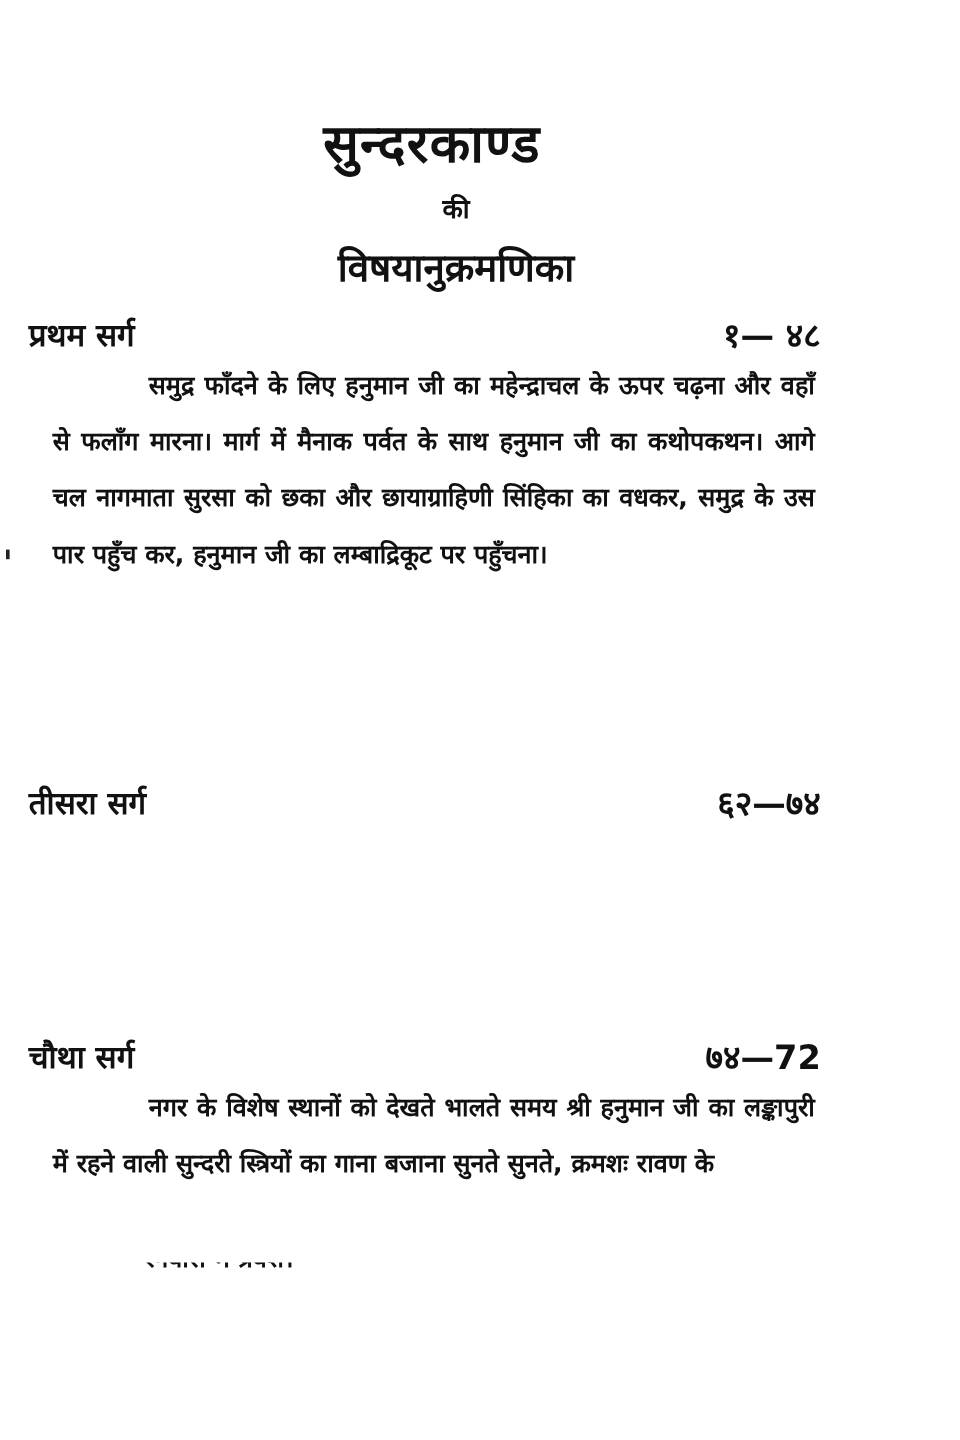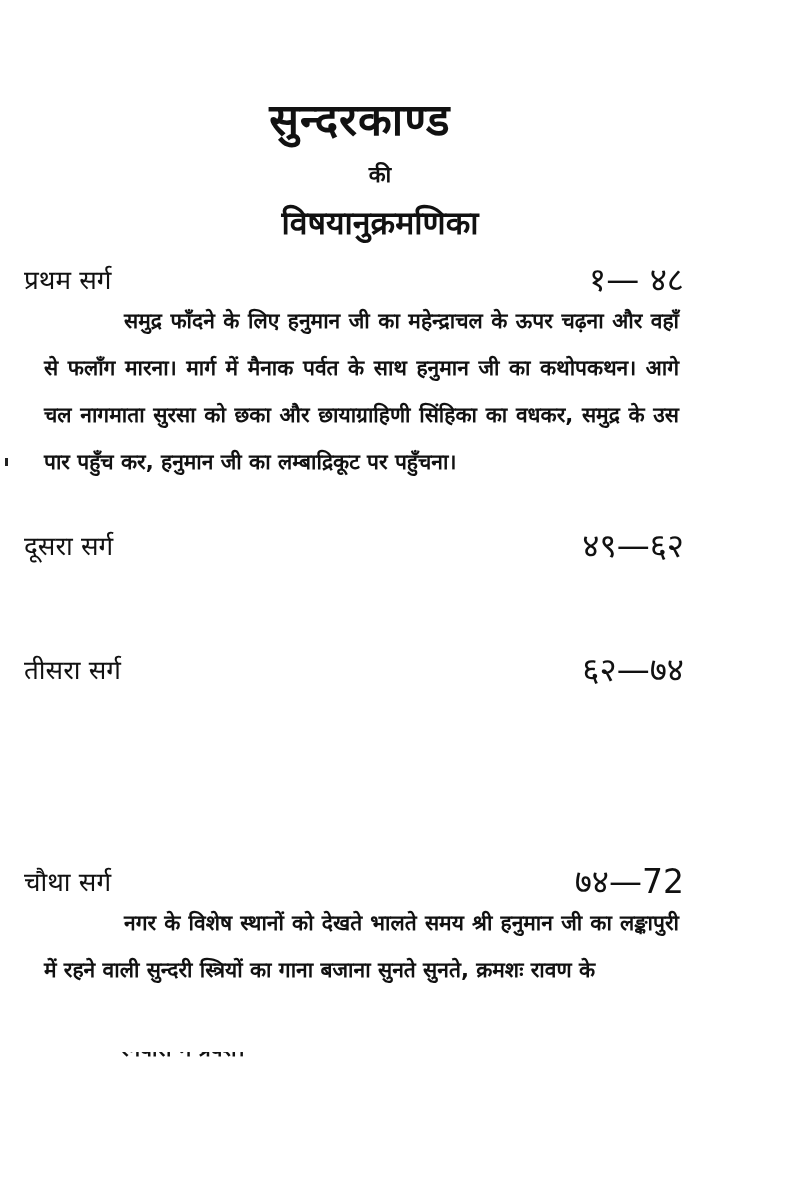--- a/index.html
+++ b/index.html
@@ -10,23 +10,23 @@
     .title {
       position:absolute; left:0; width:800px; text-align:center;
       font-weight:bold;
     }
     .t1 { top:88px; left:-40px; font-size:44px; letter-spacing:1px; }
     .t2 { top:158px; left:-20px; font-size:22px; }
     .t3 { top:200px; left:-20px; font-size:32px; }
     .section { position:absolute; left:24px; width:660px; }
     .head {
       display:flex; justify-content:space-between; align-items:flex-start;
-      font-weight:normal; font-size:26px; line-height:36px;
+      font-weight:bold; font-size:26px; line-height:36px;
     }
-    .pages { font-size:33px; }
+    .pages { font-size:28px; }
     .body-text {
       font-size:21px; line-height:47px; font-weight:bold; text-align:justify;
       text-align-last:left; padding-left:20px; width:635px;
     }
     .body-text .indent { display:inline-block; width:80px; }
     .cut {
       position:absolute; left:120px; top:1052px; height:14px; overflow:hidden;
       font-size:21px; font-weight:bold; line-height:35px;
     }
     .cut span { position:relative; top:-20px; }
@@ -43,24 +43,20 @@
 
 <div class="section" style="top:262px;">
   <div class="head">
     <span>प्रथम सर्ग</span>
     <span class="pages">१— ४८</span>
   </div>
   <div class="body-text"><span class="indent"></span><span>समुद्र फाँदने के लिए हनुमान जी का महेन्द्राचल के ऊपर चढ़ना और वहाँ से फलाँग मारना। मार्ग में मैनाक पर्वत के साथ हनुमान जी का कथोपकथन। आगे चल नागमाता सुरसा को छका और छायाग्राहिणी सिंहिका का वधकर, समुद्र के उस पार पहुँच कर, हनुमान जी का लम्बाद्रिकूट पर पहुँचना।</span></div>
 </div>
 
 <div class="section" style="top:528px;">
-  <div class="head">
-    <span>दूसरा सर्ग</span>
-    <span class="pages">४९—६२</span>
-  </div>
 </div>
 
 <div class="section" style="top:652px;">
   <div class="head">
     <span>तीसरा सर्ग</span>
     <span class="pages">६२—७४</span>
   </div>
 </div>
 
 <div class="section" style="top:864px;">

